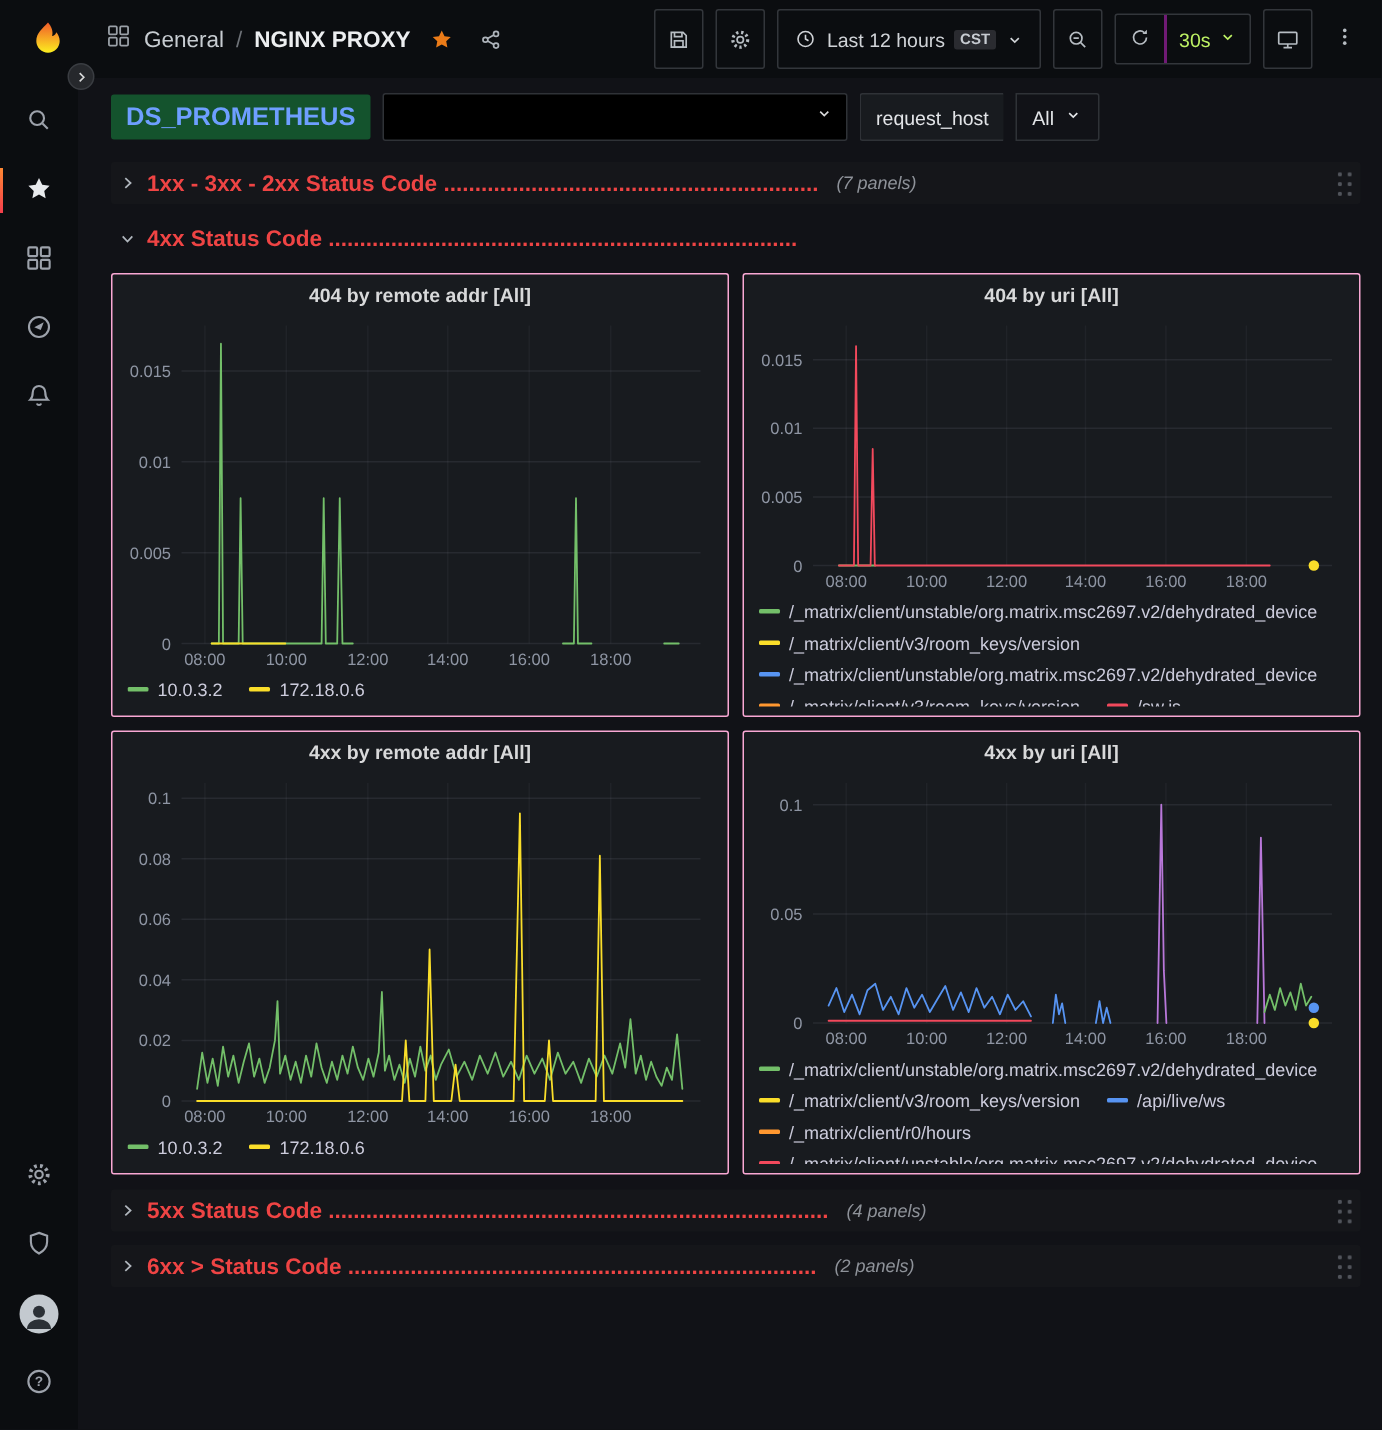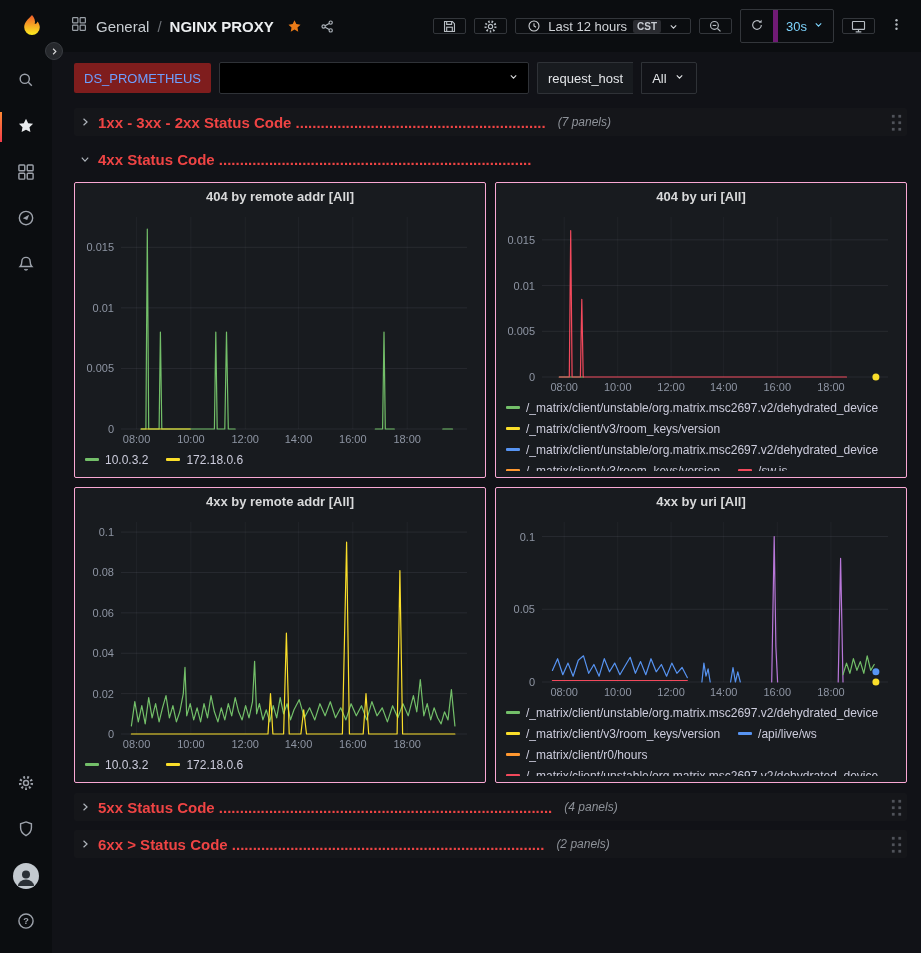--- a/index.html
+++ b/index.html
@@ -9,45 +9,45 @@
   .navbar{height:52px;flex:0 0 52px;background:#0b0d10;display:flex;align-items:center;padding:0 12px 0 12px;gap:8px;}
   .logo-wrap{width:40px;display:flex;justify-content:center;align-items:center;}
   .crumb{display:flex;align-items:center;gap:8px;margin-left:10px;}
   .crumb .apps-ic{color:#9aa0a7;}
   .crumb-section{font-size:15px;color:#c7ccd1;}
   .crumb-sep{color:#6e7278;font-size:15px;}
   .crumb-title{font-size:15px;font-weight:600;color:#eceef0;}
   .fav-star{color:#eb7b18;display:flex;margin-left:4px;cursor:pointer;}
   .share-ic{color:#aeb4bb;display:flex;margin-left:8px;cursor:pointer;}
   .nav-right{margin-left:auto;display:flex;align-items:center;gap:8px;}
-  .nav-btn{height:16px;min-width:32px;display:flex;align-items:center;justify-content:center;gap:6px;
+  .nav-btn{height:40px;min-width:32px;display:flex;align-items:center;justify-content:center;gap:6px;
     background:transparent;border:1px solid #33363b;border-radius:2px;color:#b7bdc3;padding:0 7px;cursor:pointer;font-family:inherit;}
   .nav-btn svg{display:block;}
   .time-btn{padding:0 10px;color:#d0d3d7;font-size:13px;}
   .tz-badge{font-size:10px;background:rgba(204,204,220,0.16);color:#c7cbd1;border-radius:2px;padding:1px 4px;font-weight:700;}
   .refresh-group{display:flex;align-items:stretch;border:1px solid #33363b;border-radius:2px;height:32px;}
   .refresh-group .seg{display:flex;align-items:center;gap:5px;padding:0 8px;color:#b7bdc3;cursor:pointer;font-size:13px;}
-  .refresh-group .seg+.seg{border-left:5px solid #701a75;color:#7dd3fc;}
+  .refresh-group .seg+.seg{border-left:2px solid #701a75;color:#bef264;}
   .kebab-btn{border:none;background:transparent;width:26px;height:32px;display:flex;align-items:center;justify-content:center;color:#b7bdc3;cursor:pointer;}
   
   .expand-pin{position:absolute;left:45px;top:42px;width:18px;height:18px;border-radius:50%;z-index:6;
     background:#26282c;border:1px solid #3a3d42;color:#d8d9da;display:flex;align-items:center;justify-content:center;cursor:pointer;padding:0;}
   
   .body-row{flex:1;display:flex;min-height:0;}
   .sidebar{width:52px;flex:0 0 52px;background:#0b0d10;display:flex;flex-direction:column;align-items:stretch;padding:6px 0 8px;}
   .side-item{position:relative;height:46px;display:flex;align-items:center;justify-content:center;color:#9da2ab;background:none;border:none;cursor:pointer;}
   .side-item.active{color:#e8eaed;}
   .side-item.active::before{content:"";position:absolute;left:0;top:8px;bottom:8px;width:2px;
     background:linear-gradient(180deg,#ff8833,#f53e4c);}
   .side-spacer{flex:1;}
   .avatar{width:26px;height:26px;border-radius:50%;background:#c3c9cf;display:flex;align-items:flex-end;justify-content:center;overflow:hidden;}
   
   .main{flex:1;display:flex;flex-direction:column;min-width:0;background:#111217;overflow:hidden;}
   .submenu{display:flex;align-items:center;gap:8px;padding:10px 14px 10px 22px;}
-  .ds-link{background:#7f1d1d;border:none;color:#6e9fff;font-size:13px;font-weight:400;height:30px;padding:0 10px;border-radius:2px;cursor:pointer;font-family:inherit;}
+  .ds-link{background:#14532d;border:none;color:#6e9fff;font-size:17px;font-weight:700;height:30px;padding:0 10px;border-radius:2px;cursor:pointer;font-family:inherit;}
   .var-select{width:292px;height:30px;background:#000;border:1px solid #2f3237;border-radius:2px;display:flex;align-items:center;justify-content:flex-end;padding:0 8px;cursor:pointer;color:#d8d9da;}
   .var-label{height:30px;display:flex;align-items:center;background:#181b1f;border:1px solid #2f3237;border-right:none;border-radius:2px 0 0 2px;padding:0 10px;font-size:13px;color:#e3e5e8;}
   .var-value{height:30px;display:flex;align-items:center;gap:6px;background:#111217;border:1px solid #2f3237;border-radius:0 2px 2px 0;padding:0 10px;font-size:13px;color:#e3e5e8;cursor:pointer;}
   .dash{flex:1;overflow:hidden;padding:4px 14px 0 22px;}
   
   .row-strip{height:28px;display:flex;align-items:center;gap:6px;margin-bottom:9px;background:#15161a;border-radius:2px;cursor:pointer;padding:0 4px;}
   .row-strip.expanded{background:transparent;align-items:center;}
   .row-chevron{color:#b0b6bd;display:flex;flex:0 0 auto;}
   .row-title{font-size:15px;font-weight:700;color:#ef4444;white-space:nowrap;overflow:hidden;}
   .row-count{font-size:12px;font-style:italic;color:#8e9299;white-space:nowrap;margin-left:6px;}

